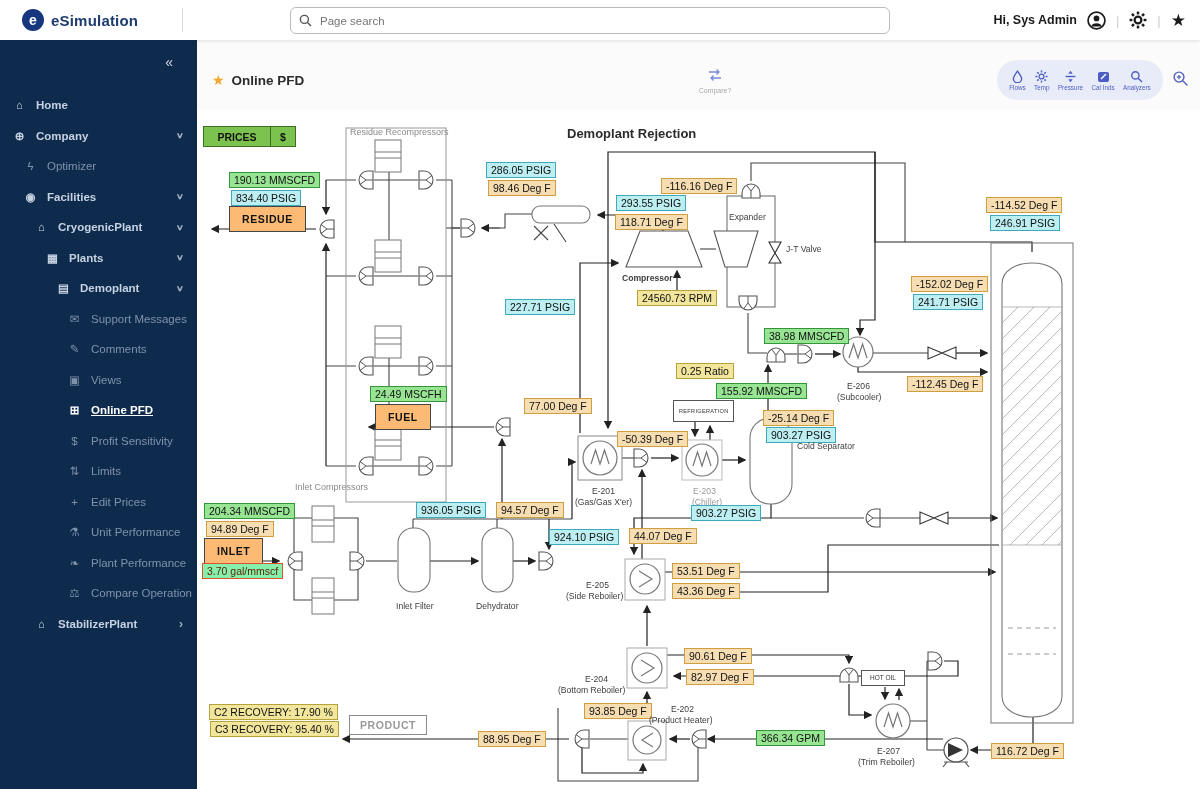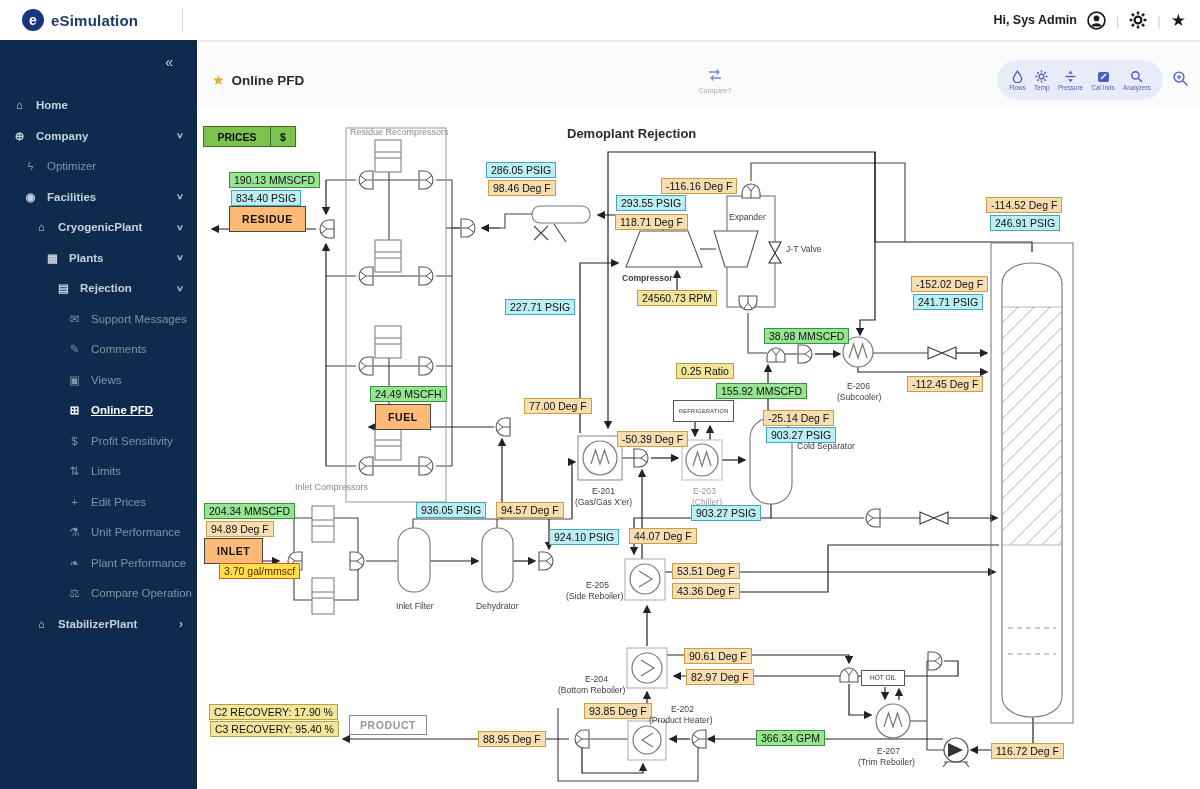--- a/index.html
+++ b/index.html
@@ -54,21 +54,21 @@
 
   
   #diagram{position:absolute;left:197px;top:110px;width:1003px;height:679px;background:#fff;z-index:1;}
   #pfdsvg{position:absolute;left:0;top:0;z-index:1;}
   #pfd-labels{position:absolute;left:0;top:0;width:1200px;height:789px;z-index:3;pointer-events:none;}
   .plabel{position:absolute;font-size:10.5px;line-height:12px;padding:1px 4px;border:1px solid;white-space:nowrap;color:#111;}
   .flow{background:#97e493;border-color:#35953a;}
   .press{background:#bceef2;border-color:#3fa9bb;}
   .temp{background:#f7ddb2;border-color:#cf9f3f;}
   .calc{background:#f2e69c;border-color:#b5a23b;}
-  .inj{background:#fde047;border-color:#d9542e;color:#5d1f00;margin-left:17px;}
+  .inj{background:#86efac;border-color:#d9542e;color:#5d1f00;}
   .stream{background:#fdba74;border-color:#444;font-weight:bold;letter-spacing:.6px;padding:6px 12px;text-align:right;}
   .product{background:#fff;border-color:#8a8a8a;color:#999;font-weight:bold;letter-spacing:.6px;padding:3px 10px;}
   .refrig{background:#fff;border-color:#555;font-size:5.6px;line-height:6px;padding:7px 5px;letter-spacing:.3px;color:#333;}
   .hotoil{background:#fff;border-color:#555;font-size:6.5px;line-height:8px;padding:3px 8px;color:#333;}
   .ename{border:none;background:transparent;color:#3d3d3d;font-size:8.6px;padding:0;}
   .edim{color:#9a9a9a;}
   .gname{border:none;background:transparent;color:#8a8a8a;font-size:9px;padding:0;}
   #pfd-title{position:absolute;font-size:13px;font-weight:600;color:#2b2b2b;z-index:3;}
   #prices-btn{position:absolute;left:203px;top:126px;width:93px;height:21px;background:#7cc24f;border:1.5px solid #3e6f22;
     display:flex;z-index:3;cursor:pointer;box-sizing:border-box;}
@@ -80,20 +80,27 @@
 <body>
 
 <div id="stage">
 
   <div id="topbar">
     <div class="logo-wrap">
       <div class="logo-circle">e</div>
       <span class="brand">eSimulation</span>
     </div>
     <div class="tb-divider"></div>
+    <div class="search-box">
+      <svg width="13" height="13" viewBox="0 0 13 13">
+        <circle cx="5.4" cy="5.4" r="4" fill="none" stroke="#555" stroke-width="1.4"></circle>
+        <line x1="8.5" y1="8.5" x2="12" y2="12" stroke="#555" stroke-width="1.4"></line>
+      </svg>
+      <input type="text" placeholder="Page search" style="">
+    </div>
     <div class="tb-right">
       <span class="greeting">Hi, Sys Admin</span>
       <svg width="19" height="19" viewBox="0 0 18 18">
         <circle cx="9" cy="9" r="8" fill="none" stroke="#1a1a1a" stroke-width="1.6"></circle>
         <circle cx="9" cy="7" r="2.7" fill="#1a1a1a"></circle>
         <path d="M3.8,14.6 a5.6,4.6 0 0 1 10.4,0" fill="#1a1a1a"></path>
       </svg>
       <span class="pipe">|</span>
       <svg width="18" height="18" viewBox="0 0 16 16">
         <circle cx="8" cy="8" r="3" fill="none" stroke="#1a1a1a" stroke-width="2"></circle>
@@ -139,21 +146,21 @@
           <span class="slabel">CryogenicPlant</span>
           <span class="schev">∨</span>
         </div>
         <div class="srow sn" style="padding-left: 45px;">
           <span class="sicon">▦</span>
           <span class="slabel">Plants</span>
           <span class="schev">∨</span>
         </div>
         <div class="srow sn" style="padding-left: 56px;">
           <span class="sicon">▤</span>
-          <span class="slabel">Rejection</span>
+          <span class="slabel">Demoplant</span>
           <span class="schev">∨</span>
         </div>
         <div class="srow sd" style="padding-left: 67px;">
           <span class="sicon">✉</span>
           <span class="slabel">Support Messages</span>
         </div>
         <div class="srow sd" style="padding-left: 67px;">
           <span class="sicon">✎</span>
           <span class="slabel">Comments</span>
         </div>

